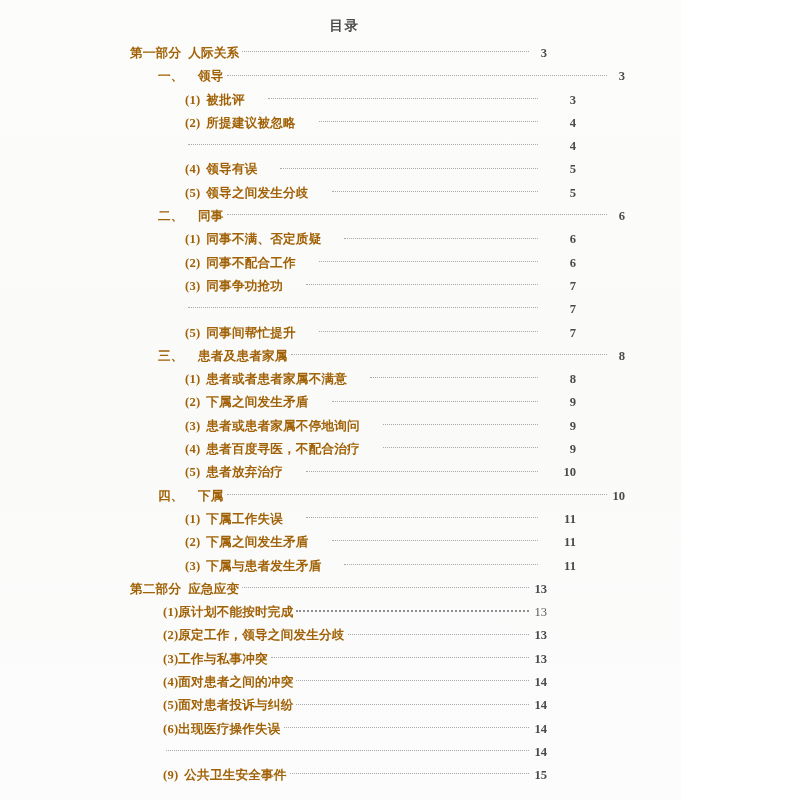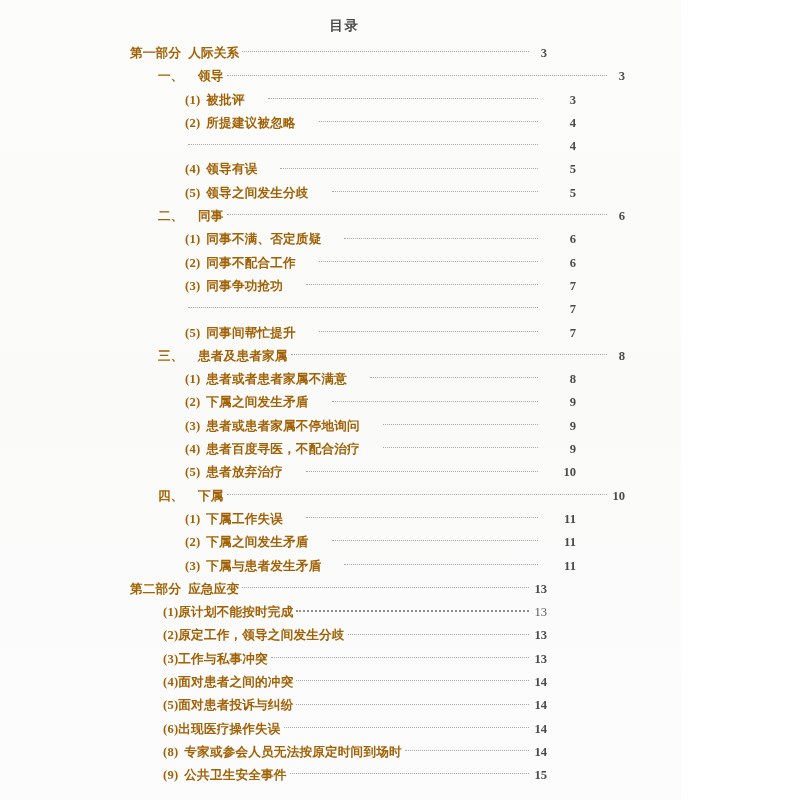--- a/index.html
+++ b/index.html
@@ -286,21 +286,20 @@
           <span class="toc-label"><span class="item-marker tight">(5)</span><span>面对患者投诉与纠纷</span></span>
           <span class="leader"></span>
           <span class="toc-page">14</span>
         </li>
         <li class="toc-row lvl-item2">
           <span class="toc-label"><span class="item-marker tight">(6)</span><span>出现医疗操作失误</span></span>
           <span class="leader"></span>
           <span class="toc-page">14</span>
         </li>
         <li class="toc-row lvl-item2">
-          <span class="toc-label"><span class="item-marker">(8)</span><span>专家或参会人员无法按原定时间到场时</span></span>
           <span class="leader"></span>
           <span class="toc-page">14</span>
         </li>
         <li class="toc-row lvl-item2">
           <span class="toc-label"><span class="item-marker">(9)</span><span>公共卫生安全事件</span></span>
           <span class="leader"></span>
           <span class="toc-page">15</span>
         </li>
       </ul>
 

